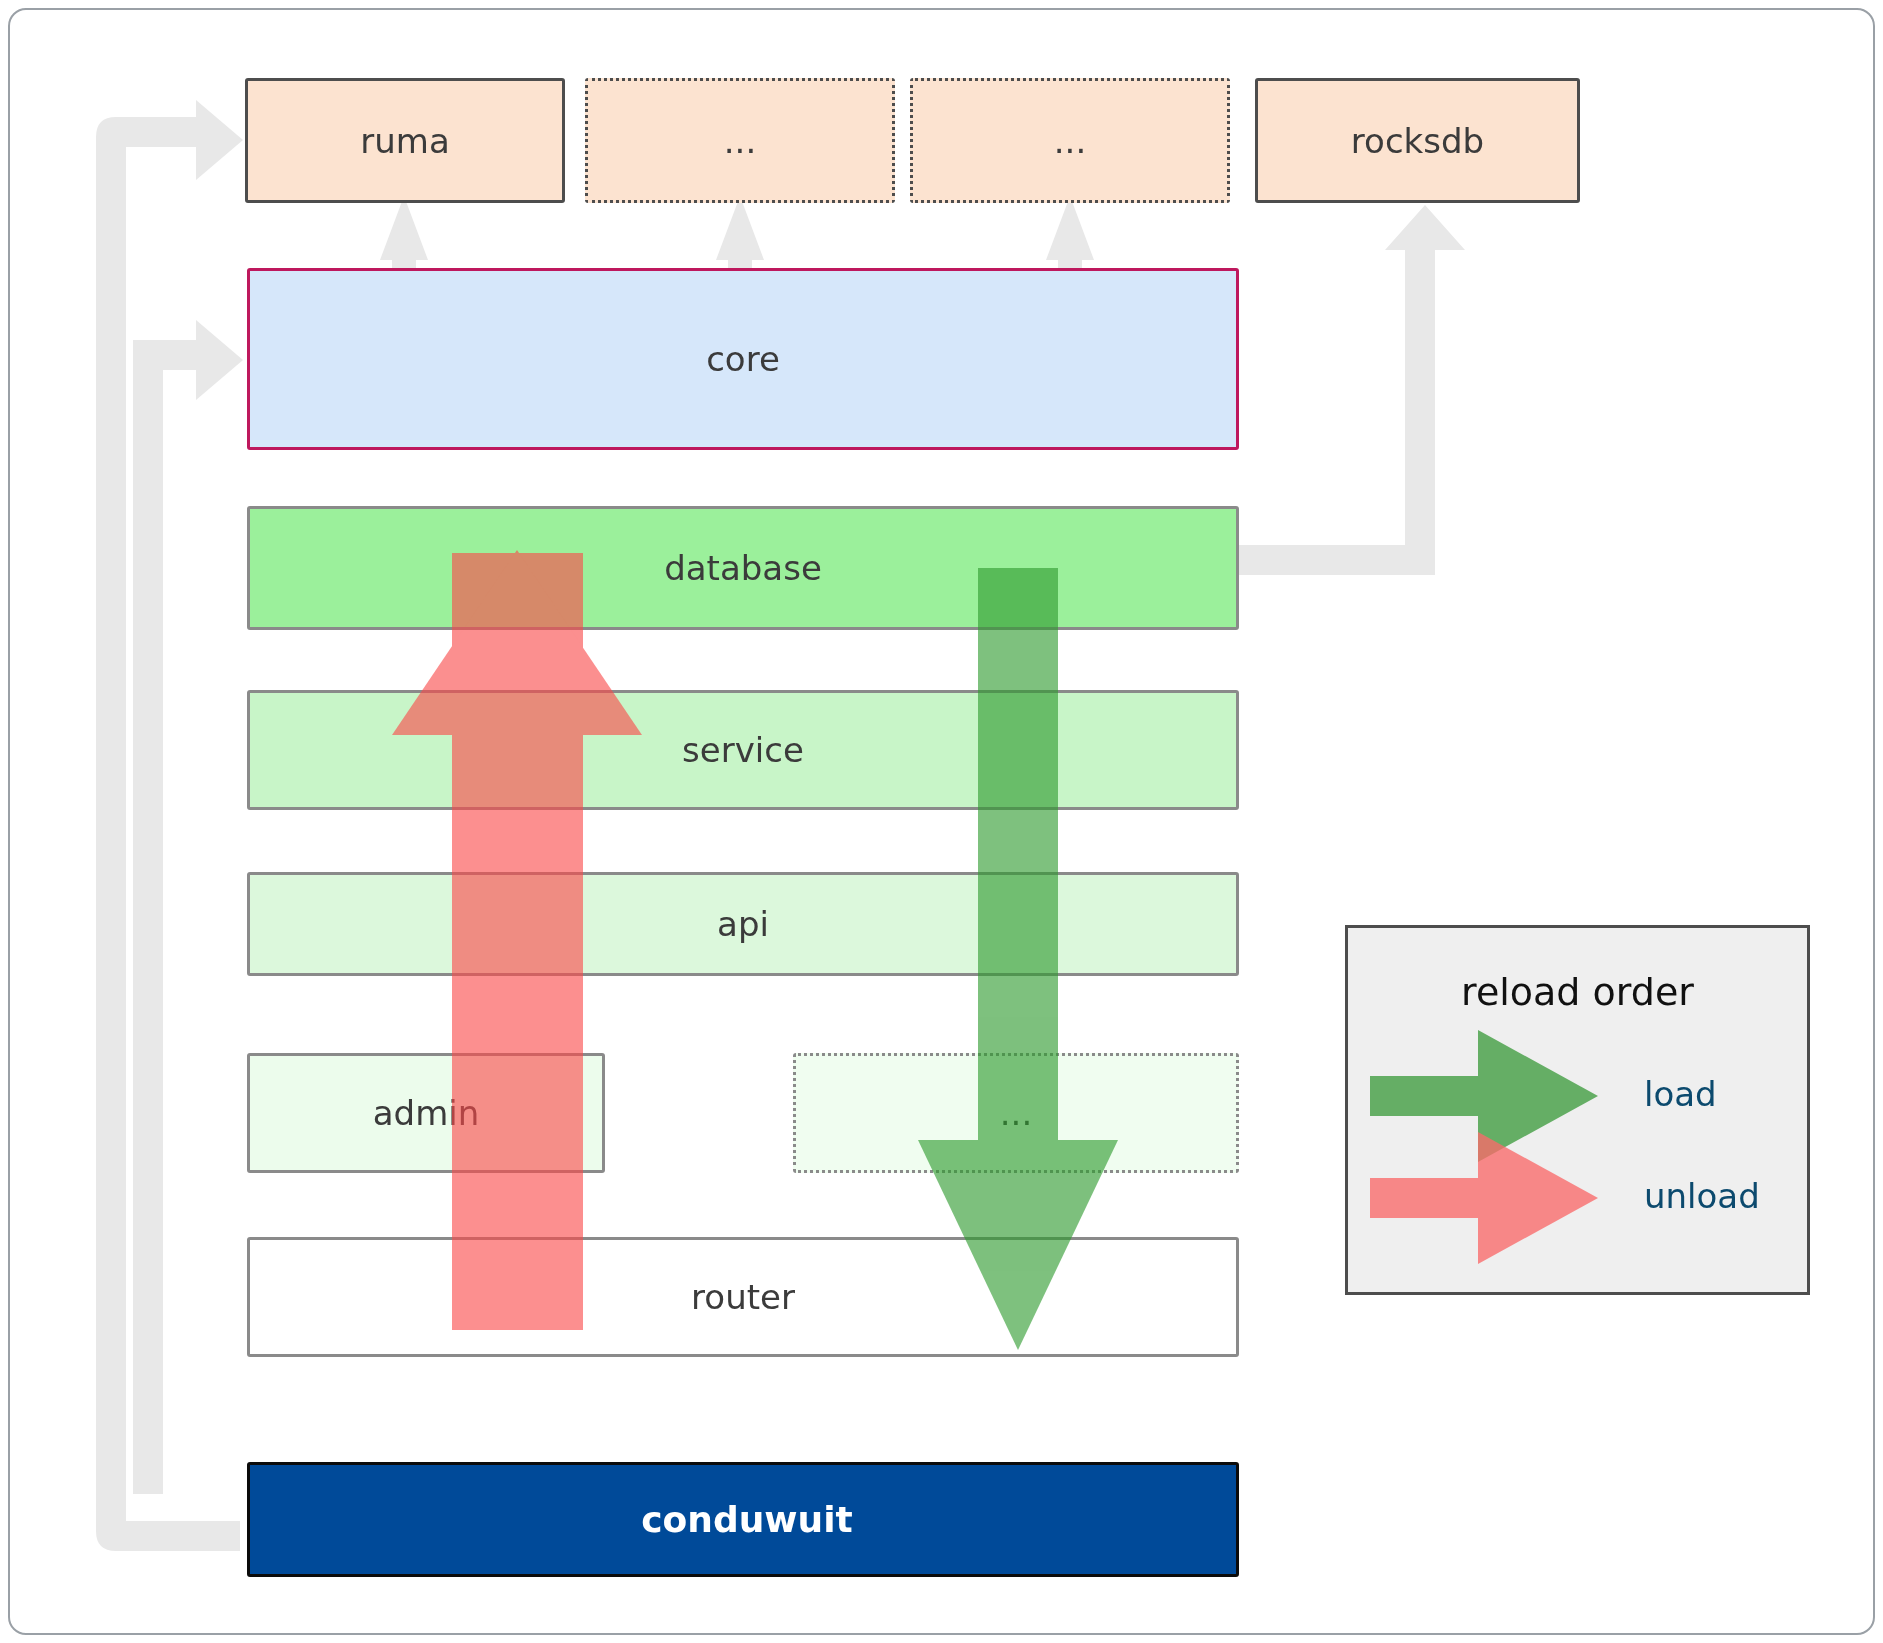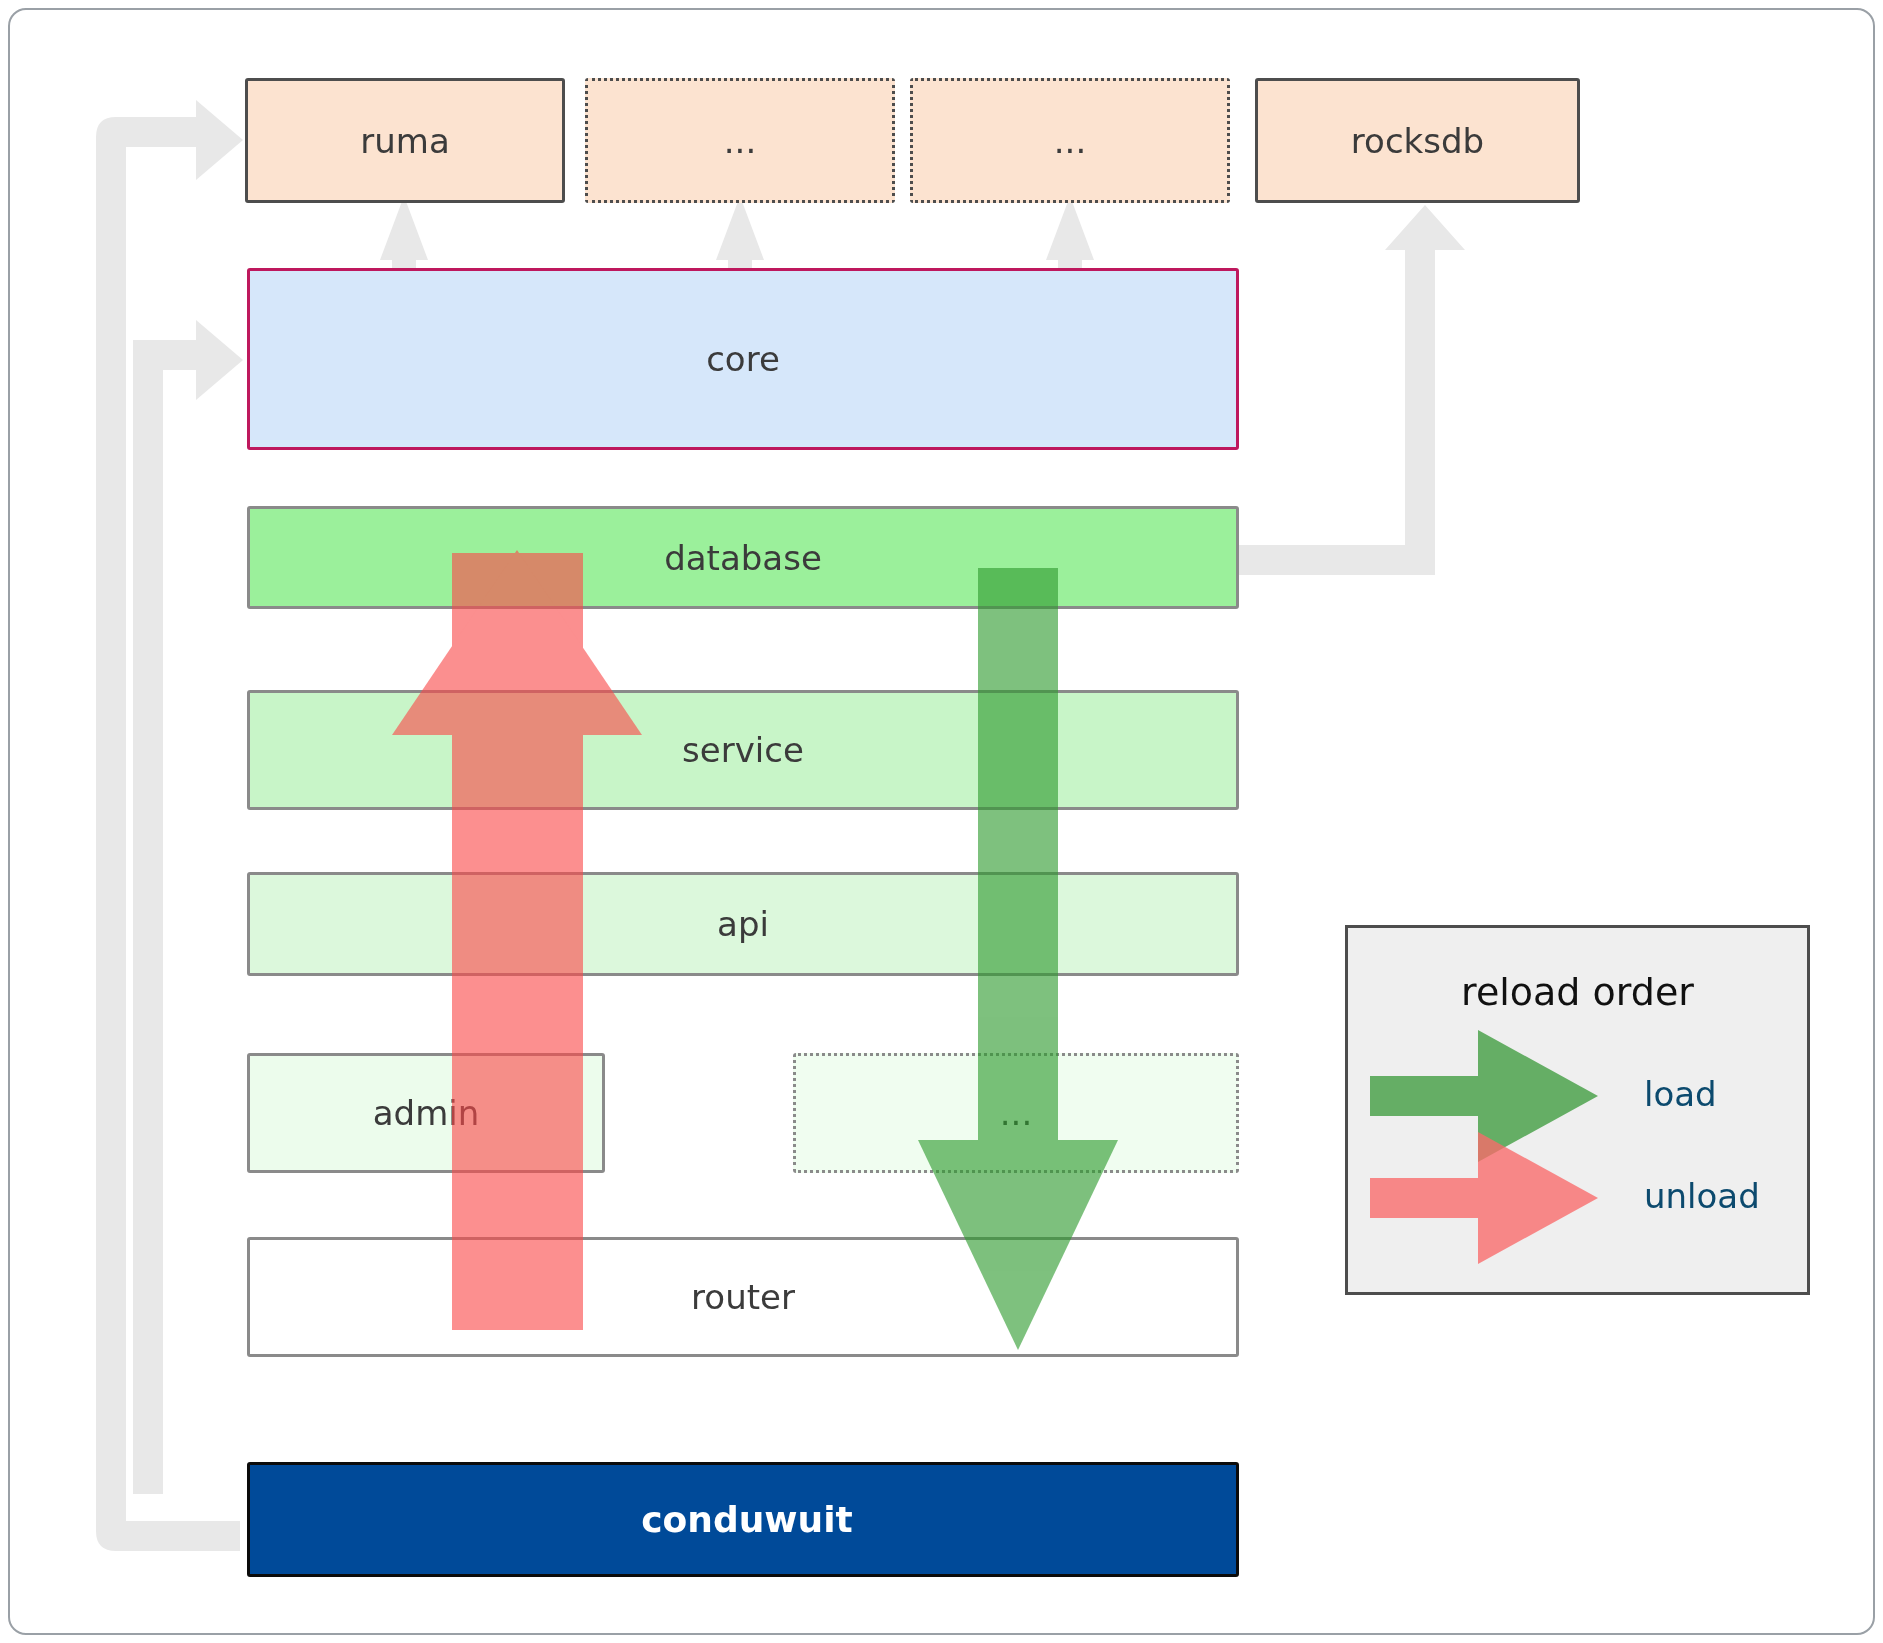--- a/index.html
+++ b/index.html
@@ -95,21 +95,21 @@
     </div>
 
     <div class="node rnd orange" style="left:1255px;top:78px;width:325px;height:125px;">
       <span>rocksdb</span>
     </div>
 
     <div class="node rnd core" style="left:247px;top:268px;width:992px;height:182px;">
       <span>core</span>
     </div>
 
-    <div class="node rnd database" style="left:247px;top:506px;width:992px;height:103px;">
+    <div class="node rnd database" style="left:247px;top:506px;width:992px;height:124px;">
       <span>database</span>
     </div>
 
     <div class="node rnd service" style="left:247px;top:690px;width:992px;height:120px;">
       <span>service</span>
     </div>
 
     <div class="node rnd api" style="left:247px;top:872px;width:992px;height:104px;justify-content:center;">
       <span>api</span>
     </div>

